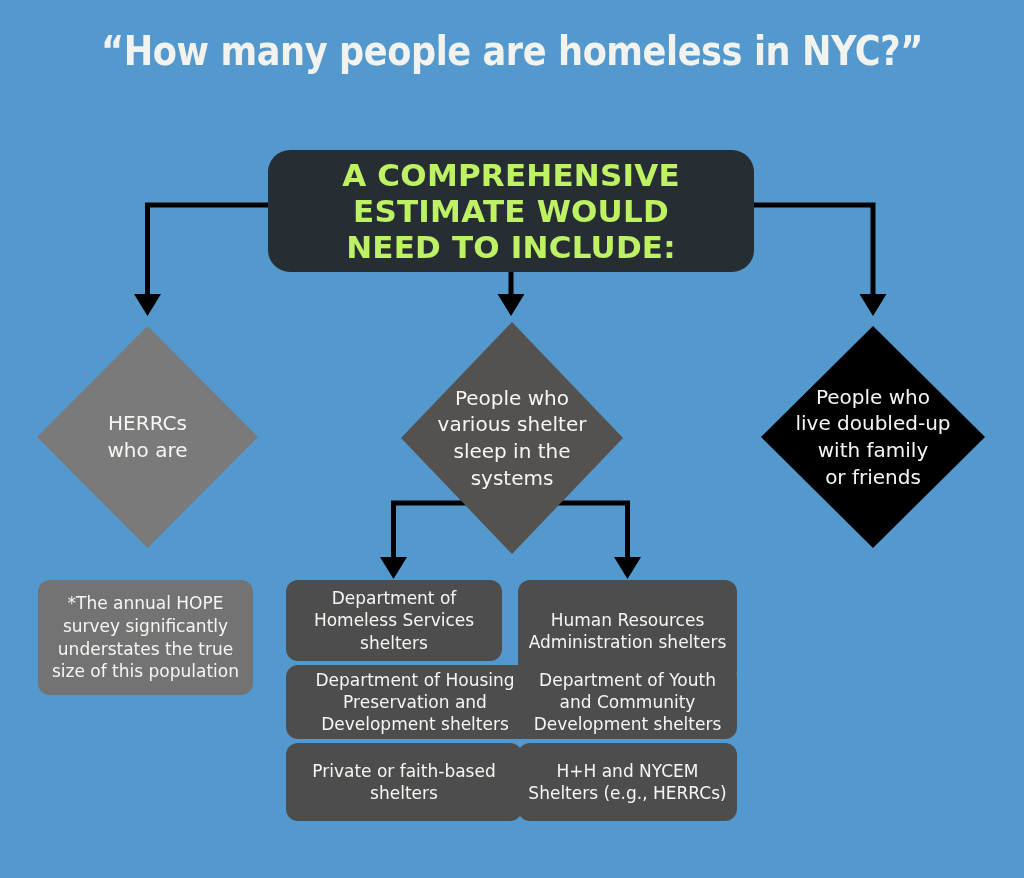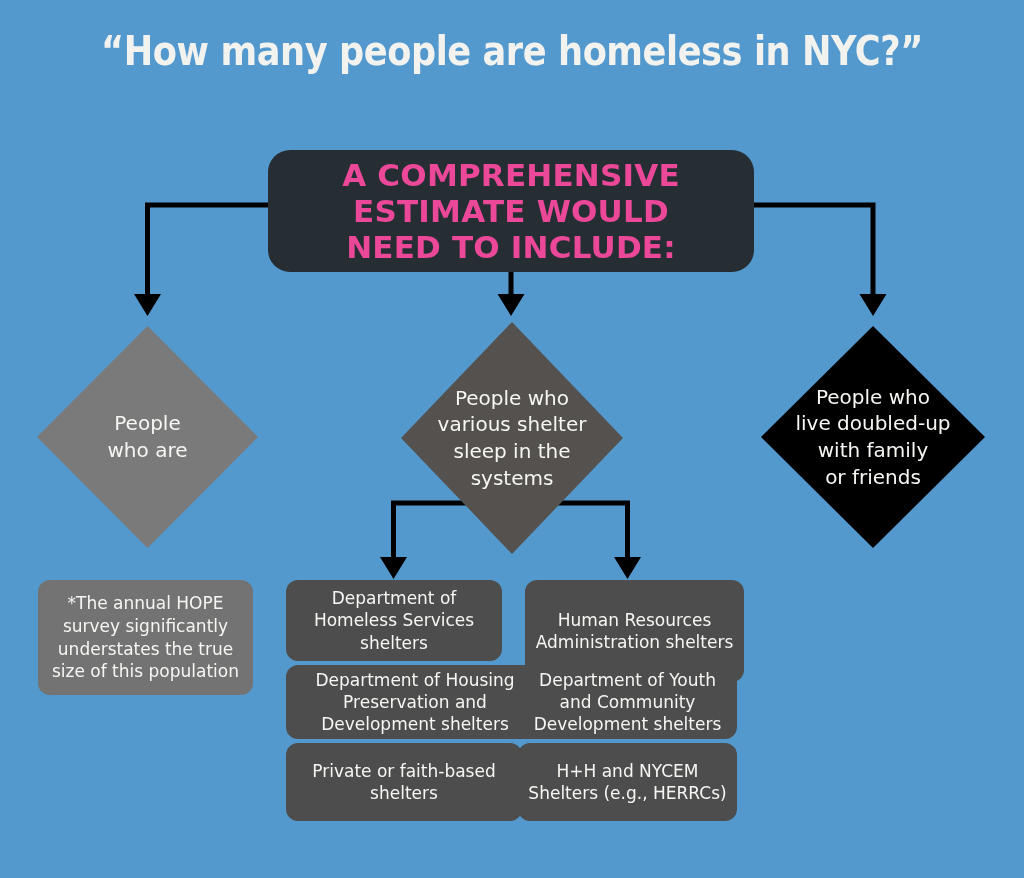--- a/index.html
+++ b/index.html
@@ -46,21 +46,21 @@
     height: 122px;
     background: #262E34;
     border-radius: 22px;
     display: flex;
     align-items: center;
     justify-content: center;
     box-sizing: border-box;
     padding: 0 18px;
   }
   #header-box .htext {
-    color: #ec4899;
+    color: #bef264;
     font-family: "DejaVu Sans", sans-serif;
     font-weight: bold;
     font-size: 31px;
     line-height: 1.17;
     text-align: center;
     letter-spacing: 0.2px;
   }
 
   
   #connectors {
@@ -142,21 +142,21 @@
     width: 215px;
     height: 115px;
     background: #737373;
     border-radius: 12px;
   }
   #footnote-box .btext { font-size: 17px; line-height: 1.33; }
 
   #box-dhs      { left: 286px; top: 580px; width: 216px; height: 81px; }
   #box-hpd      { left: 286px; top: 665px; width: 258px; height: 74px; }
   #box-private  { left: 286px; top: 743px; width: 236px; height: 78px; justify-content: center; }
-  #box-hra      { left: 518px; top: 580px; width: 219px; height: 102px; margin-left: 7px; }
+  #box-hra      { left: 518px; top: 580px; width: 219px; height: 102px; }
   #box-dycd     { left: 518px; top: 665px; width: 219px; height: 74px; }
   #box-hh       { left: 518px; top: 743px; width: 219px; height: 78px; }
 </style>
 </head>
 <body>
 
 <div id="infographic">
 
   <div id="title">“How many people are homeless in NYC?”</div>
 
@@ -184,21 +184,21 @@
       <div>ESTIMATE WOULD</div>
       <div>NEED TO INCLUDE:</div>
     </div>
   </div>
 
   <div class="diamond" id="diamond-unsheltered">
     <svg class="shape" viewBox="0 0 100 100" preserveAspectRatio="none" xmlns="http://www.w3.org/2000/svg">
       <polygon points="50,0 100,50 50,100 0,50" fill="#7A7A7A"></polygon>
     </svg>
     <div class="dtext">
-      <div>People</div>
+      <div>HERRCs</div>
       <div>who are</div>
     </div>
   </div>
 
   <div class="diamond" id="diamond-shelter">
     <svg class="shape" viewBox="0 0 100 100" preserveAspectRatio="none" xmlns="http://www.w3.org/2000/svg">
       <polygon points="50,0 100,50 50,100 0,50" fill="#55514F"></polygon>
     </svg>
     <div class="dtext">
       <div>People who</div>

